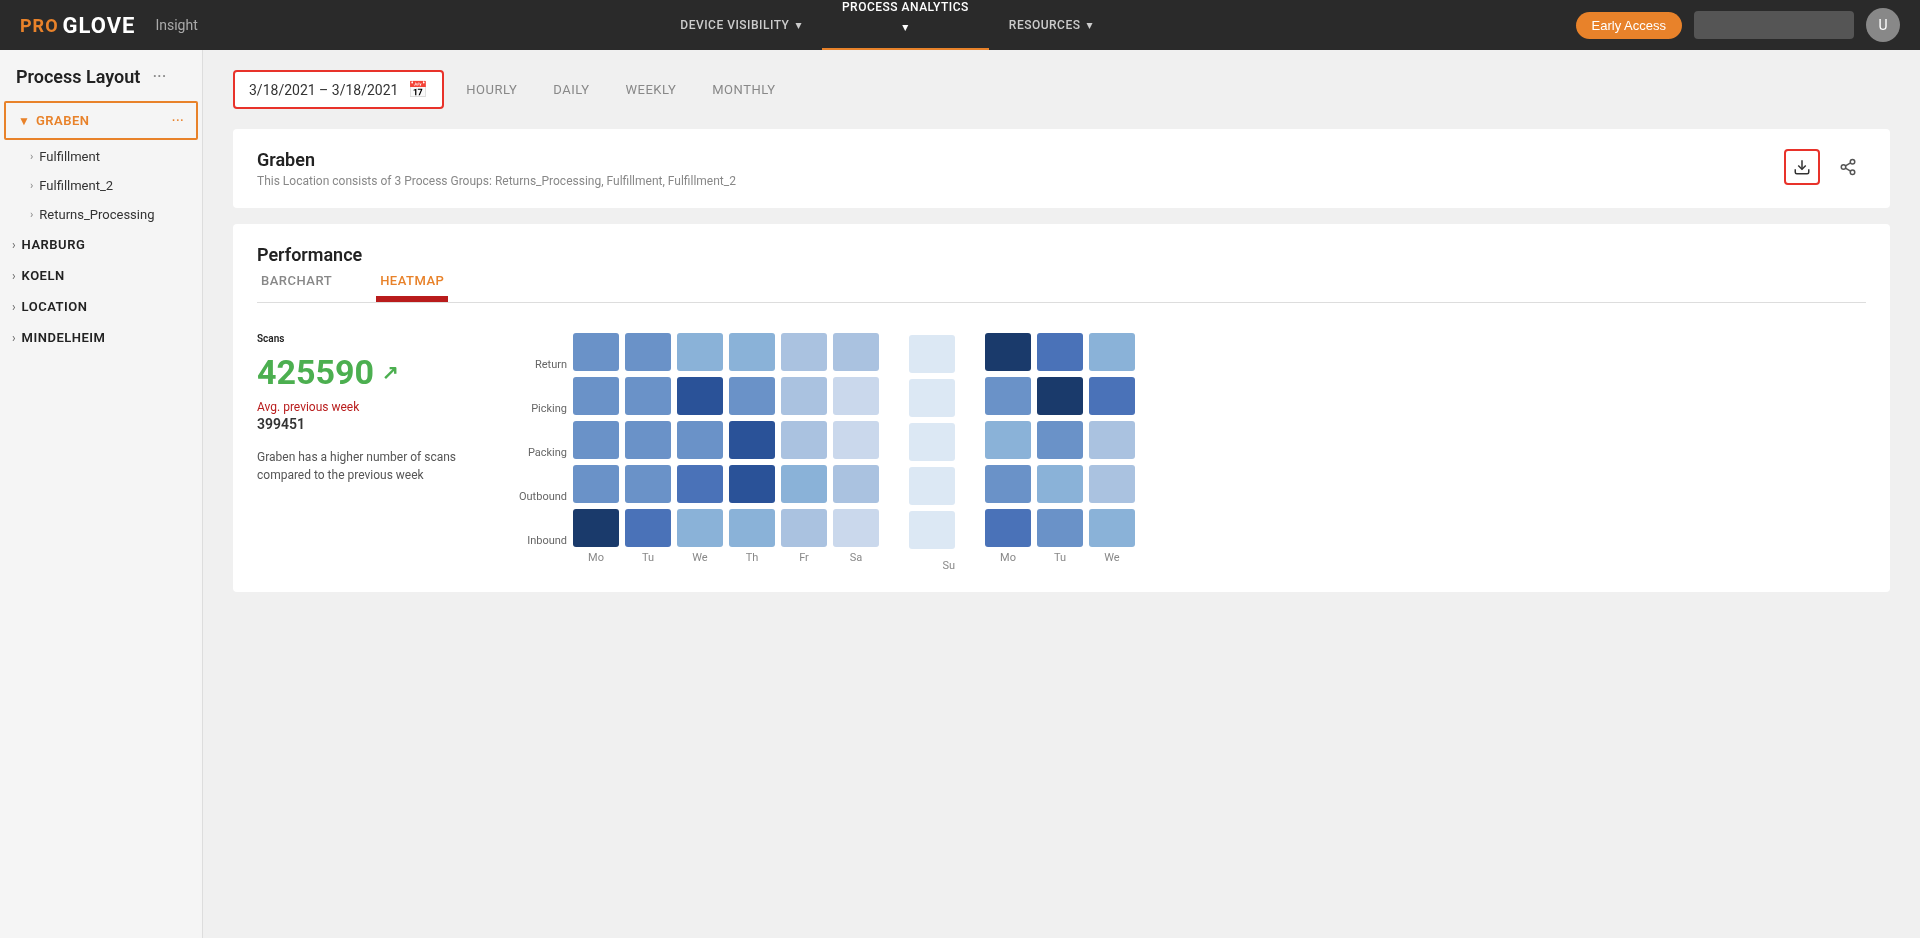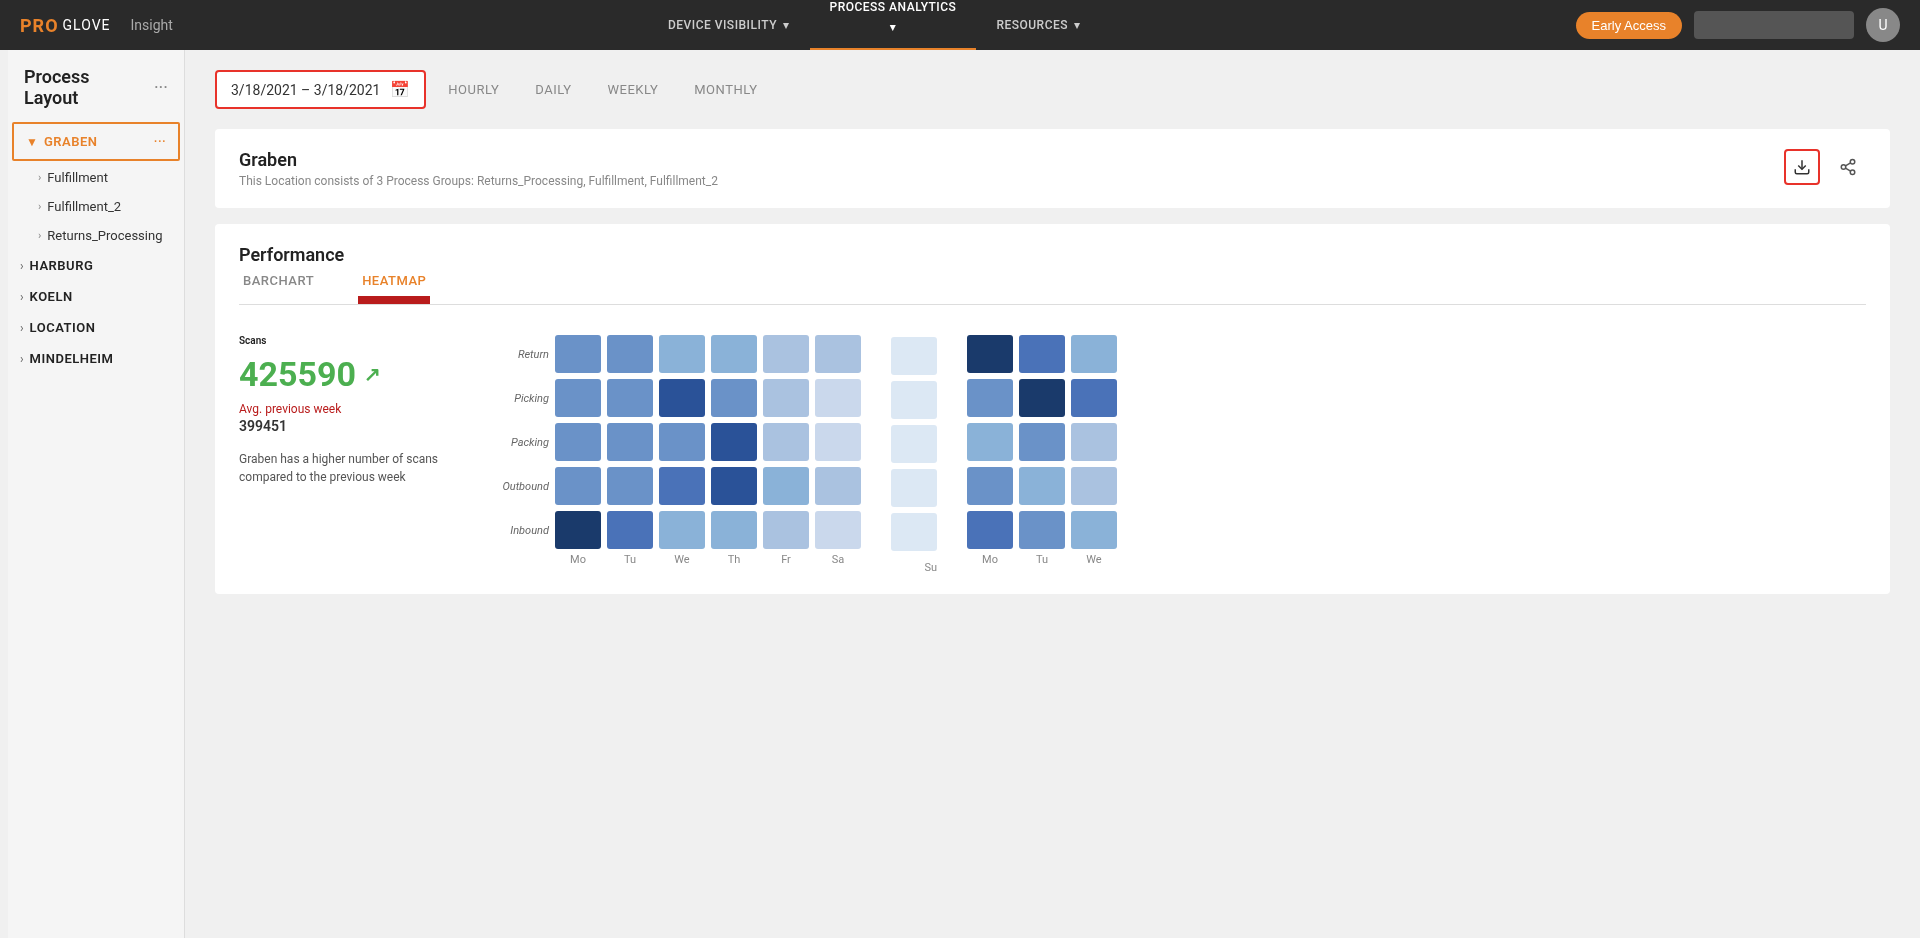--- a/index.html
+++ b/index.html
@@ -13,21 +13,21 @@
       align-items: center;
       padding: 0 20px;
       gap: 30px;
     }
     .logo {
       display: flex;
       align-items: center;
       gap: 4px;
     }
     .logo-pro { color: #e8822a; font-weight: 700; font-size: 18px; letter-spacing: 1px; }
-    .logo-glove { color: #ffffff; font-weight: 400; font-size: 14px; letter-spacing: 1px; }
+    .logo-glove { color: #ffffff; font-weight: 700; font-size: 22px; letter-spacing: 1px; }
     .logo-insight { color: #aaaaaa; font-size: 14px; margin-left: 16px; }
     .nav-links {
       display: flex;
       gap: 0;
       flex: 1;
       justify-content: center;
     }
     .nav-item {
       color: #cccccc;
       font-size: 12px;
@@ -82,26 +82,25 @@
     }
 
     
     .layout {
       display: flex;
       height: calc(100vh - 50px);
     }
 
     
     .sidebar {
-      width: 177px;
+      width: 203px;
       background: #f5f5f5;
       border-right: 1px solid #ddd;
       flex-shrink: 0;
       overflow-y: auto;
-      margin-left: 8px;
     }
     .sidebar-header {
       padding: 16px 16px 12px 16px;
       display: flex;
       align-items: center;
       gap: 8px;
     }
     .sidebar-title {
       font-size: 18px;
       font-weight: 600;
@@ -252,21 +251,21 @@
       font-size: 13px;
       font-weight: 500;
       color: #888;
       padding: 8px 4px;
       cursor: pointer;
       letter-spacing: 0.5px;
       text-transform: uppercase;
     }
     .chart-tab.active {
       color: #e8822a;
-      border-bottom: 8px solid #b91c1c;
+      border-bottom: 6px solid #b91c1c;
     }
 
     
     .chart-content {
       display: flex;
       gap: 40px;
     }
     .scans-panel {
       width: 220px;
       flex-shrink: 0;
@@ -284,23 +283,22 @@
       display: flex;
       gap: 30px;
     }
     .heatmap-grid {
       display: flex;
       flex-direction: column;
       gap: 6px;
     }
     .heatmap-row {
       display: flex;
-      align-items: center;
+      align-items: flex-end;
       gap: 6px;
-      font-style: italic;
     }
     .heatmap-label {
       font-size: 11px;
       color: #666;
       width: 50px;
       text-align: right;
     }
     .heatmap-cell {
       width: 46px;
       height: 38px;

